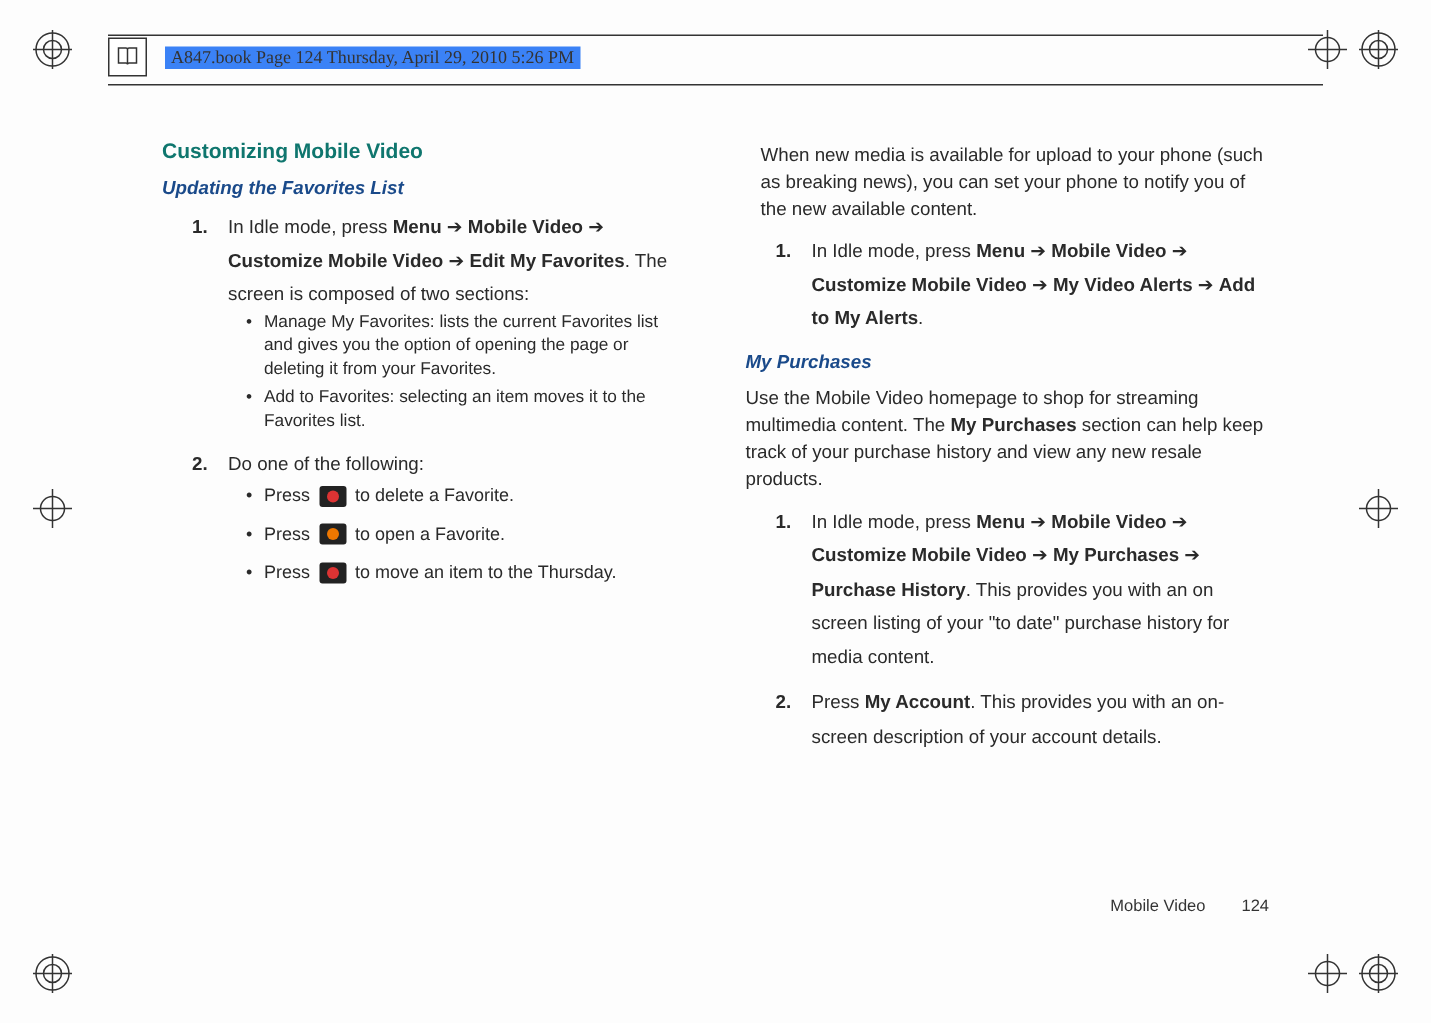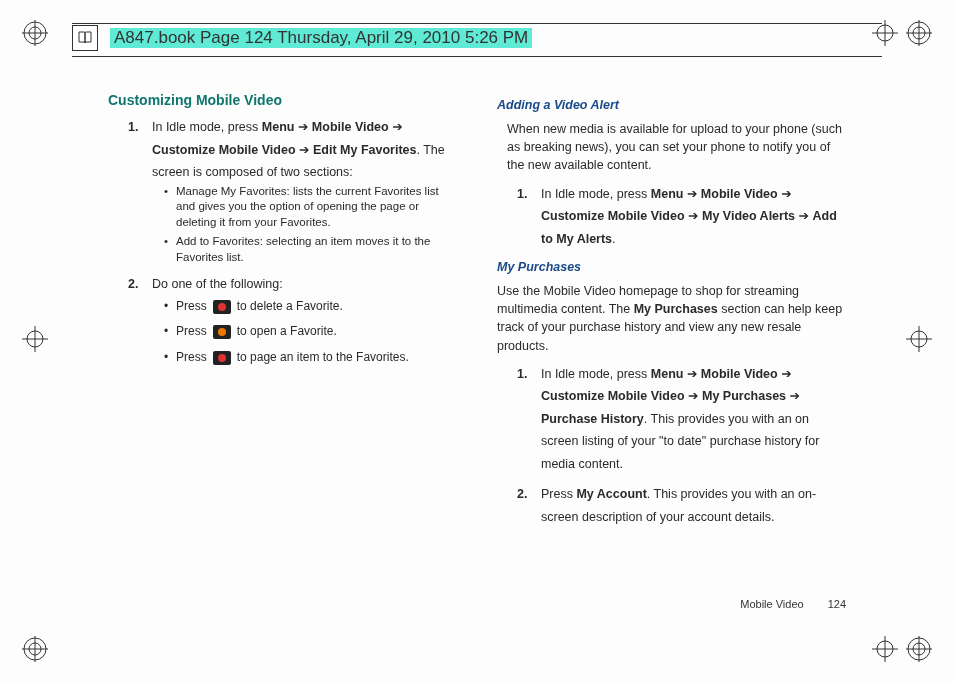--- a/index.html
+++ b/index.html
@@ -31,25 +31,26 @@
     top: 5px; left: 0; right: 0;
     border-top: 1px solid #333;
   }
   .header-icon {
     width: 26px; height: 26px; border: 1px solid #333;
     display:flex; align-items:center; justify-content:center;
     margin-right: 12px; background:#fff;
     position: relative; z-index:2;
   }
   .header-text {
-    font-size: 17px;
+    font-size: 12px;
     color: #333;
     position: relative; z-index:2;
-    background:#5eead4;
+    background:#3b82f6;
     padding: 0 4px;
+    font-family: Liberation Serif, serif;
   }
 
   .page {
     position: absolute;
     top: 90px;
     left: 108px;
     right: 108px;
     bottom: 60px;
     display: flex;
     gap: 40px;
@@ -184,20 +185,21 @@
         <path d="M2 2 h5 a1 1 0 0 1 1 1 v10 a1 1 0 0 0 -1 -1 h-5 z M14 2 h-5 a1 1 0 0 0 -1 1 v10 a1 1 0 0 1 1 -1 h5 z" fill="none" stroke="#333" stroke-width="1"></path>
       </svg>
   </div>
   <div class="header-text">A847.book  Page 124  Thursday, April 29, 2010  5:26 PM</div>
 </div>
 
 <div class="page">
 
   <div class="col">
     <div class="h2">Customizing Mobile Video</div>
+    <div class="h3">Updating the Favorites List</div>
     <ol class="num">
       <li data-num="1">
         <span>In Idle mode, press </span><span class="b">Menu</span> ➔ <span class="b">Mobile Video</span> ➔ <span class="b">Customize Mobile Video</span> ➔ <span class="b">Edit My Favorites</span><span>. The screen is composed of two sections:</span>
         <ul class="bul">
           <li>Manage My Favorites: lists the current Favorites list and gives you the option of opening the page or deleting it from your Favorites.</li>
           <li>Add to Favorites: selecting an item moves it to the Favorites list.</li>
         </ul>
       </li>
       <li data-num="2">
         <span>Do one of the following:</span>
@@ -214,29 +216,28 @@
               <span class="key">
                 <span class="key-inner" style="background:#e70;"></span>
               </span> 
               <span>to open a Favorite.</span>
             </li>
           <li>
               <span>Press</span> 
               <span class="key">
                 <span class="key-inner" style="background:#d33;"></span>
               </span> 
-              <span>to page an item to the Favorites.</span>
+              <span>to move an item to the Thursday.</span>
             </li>
         </ul>
       </li>
     </ol>
   </div>
 
   <div class="col">
-    <div class="h3">Adding a Video Alert</div>
     <div class="indent-para">When new media is available for upload to your phone (such as breaking news), you can set your phone to notify you of the new available content.</div>
     <ol class="num">
       <li data-num="1">
         <span>In Idle mode, press </span><span class="b">Menu</span> ➔ <span class="b">Mobile Video</span> ➔ <span class="b">Customize Mobile Video</span> ➔ <span class="b">My Video Alerts</span> ➔ <span class="b">Add to My Alerts</span>.
       </li>
     </ol>
 
     <div class="h3">My Purchases</div>
     <div class="para">
       <span>Use the Mobile Video homepage to shop for streaming multimedia content. The </span><span class="b">My Purchases</span><span> section can help keep track of your purchase history and view any new resale products.</span>

